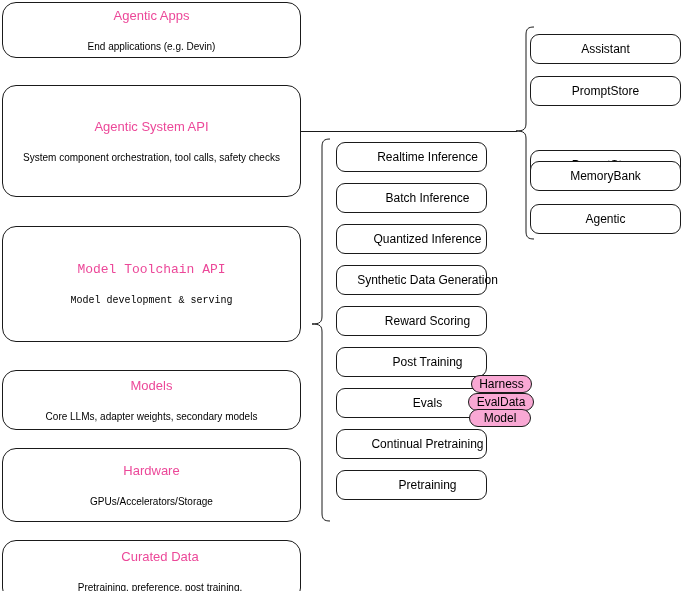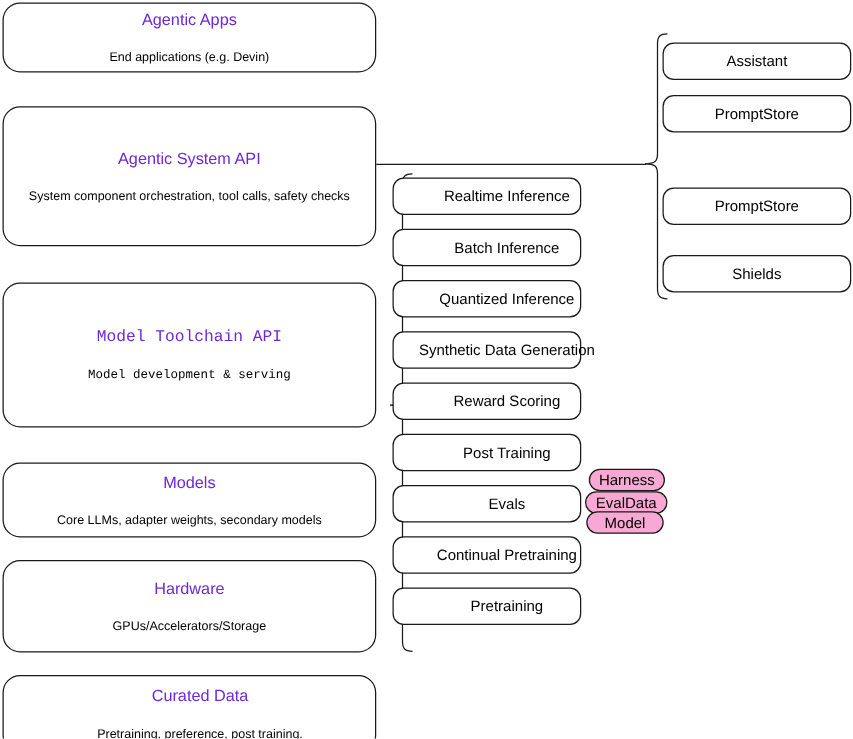--- a/index.html
+++ b/index.html
@@ -35,21 +35,21 @@
 
   
   .layer-box {
     left: 2px;
     width: 299px;
     border-radius: 14px;
   }
   .layer-title {
     font-size: 13px;
     line-height: 16px;
-    color: #6d28d9;
+    color: #ec4899;
     white-space: nowrap;
   }
   .layer-sub {
     font-size: 10px;
     line-height: 13px;
     color: #000;
     margin-top: 16px;
     white-space: nowrap;
   }
 
@@ -57,21 +57,21 @@
   .item-box {
     height: 30px;
     border-radius: 9px;
     border: 1px solid #1a1a1a;
   }
   .item-label {
     font-size: 12px;
     line-height: 15px;
     white-space: nowrap;
   }
-  .mid-box { left: 314px; width: 151px; padding-left: 32px; }
+  .mid-box { left: 336px; width: 151px; padding-left: 32px; }
   .right-box { left: 530px; width: 151px; }
 
   
   .badge {
     position: absolute;
     box-sizing: border-box;
     border: 1px solid #1a1a1a;
     border-radius: 999px;
     background: #f9a8d4;
     display: flex;
@@ -189,17 +189,20 @@
 
   <div class="box item-box right-box" style="top:34px;">
     <div class="item-label">Assistant</div>
   </div>
   <div class="box item-box right-box" style="top:76px;">
     <div class="item-label">PromptStore</div>
   </div>
   <div class="box item-box right-box" style="top:118px;margin-top:32px;">
     <div class="item-label">PromptStore</div>
   </div>
+  <div class="box item-box right-box" style="top:161px;">
+    <div class="item-label">MemoryBank</div>
+  </div>
   <div class="box item-box right-box" style="top:204px;">
-    <div class="item-label">Shields</div>
+    <div class="item-label">Agentic</div>
   </div>
 
 </div>
 
 </body></html>

